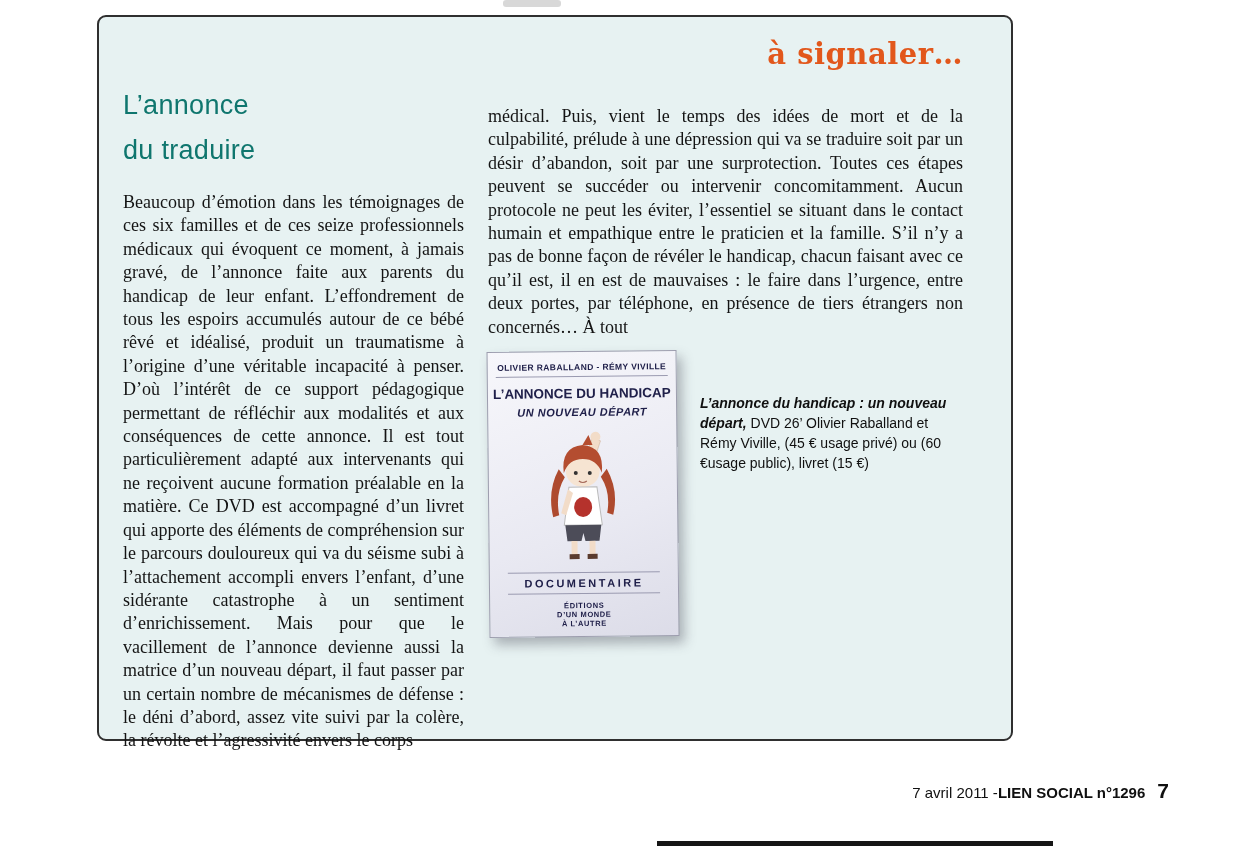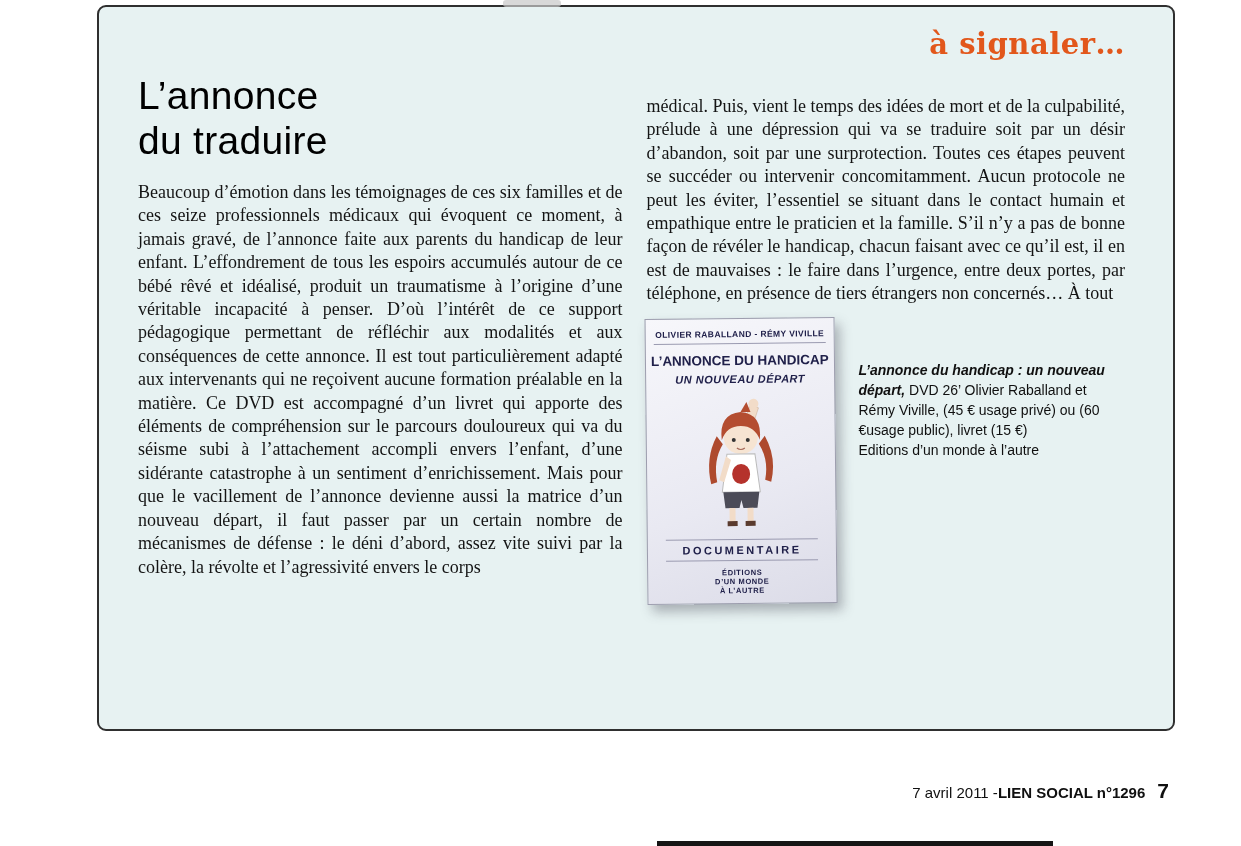--- a/index.html
+++ b/index.html
@@ -5,46 +5,46 @@
   html, body { margin: 0; padding: 0; }
   body {
     width: 1241px; height: 846px;
     background: #ffffff;
     position: relative;
     overflow: hidden;
     font-family: "Liberation Serif", serif;
   }
   .frame {
     position: absolute;
-    left: 97px; top: 5px;
-    width: 1078px; height: 726px;
+    left: 97px; top: 15px;
+    width: 916px; height: 726px;
     box-sizing: border-box;
     background: #e7f2f2;
     border: 2px solid #2f2f2f;
     border-radius: 9px;
-    padding: 20px 48px 0 39px;
+    padding: 20px 48px 0 24px;
   }
   .section-label {
     text-align: right;
     font-family: "DejaVu Serif", serif;
     font-weight: bold;
     font-size: 29px;
     line-height: 34px;
     color: #e2571b;
     letter-spacing: 0.5px;
   }
   .columns { display: flex; margin-top: 12px; }
   .col-left { width: 487px; }
   .col-right { width: 481px; margin-left: 24px; padding-top: 22px; box-sizing: border-box; }
   .article-title {
     font-family: "Liberation Sans", sans-serif;
-    font-size: 39px;
+    font-size: 27px;
     line-height: 45px;
     font-weight: 500;
-    color: #000000;
+    color: #0f766e;
     letter-spacing: 0.3px;
     margin: 0 0 18px 0;
   }
   .body-text {
     font-size: 18px;
     line-height: 23.4px;
     color: #141414;
     text-align: justify;
     margin: 0;
   }
@@ -147,21 +147,20 @@
           <div class="cover-publisher">
             <div>ÉDITIONS</div>
             <div>D’UN MONDE</div>
             <div>À L’AUTRE</div>
           </div>
         </div>
 
         <div class="right-side">
           <div class="caption">
             <p><span class="bi">L’annonce du handicap : un nouveau départ,</span> <span>DVD 26’ Olivier Raballand et Rémy Viville, (45 € usage privé) ou (60 €usage public), livret (15 €)</span></p>
-            <p>Editions d’un monde à l’autre</p>
           </div>
         </div>
 
       </div>
     </div>
 
   </div>
 </div>
 
 <div class="footer">

